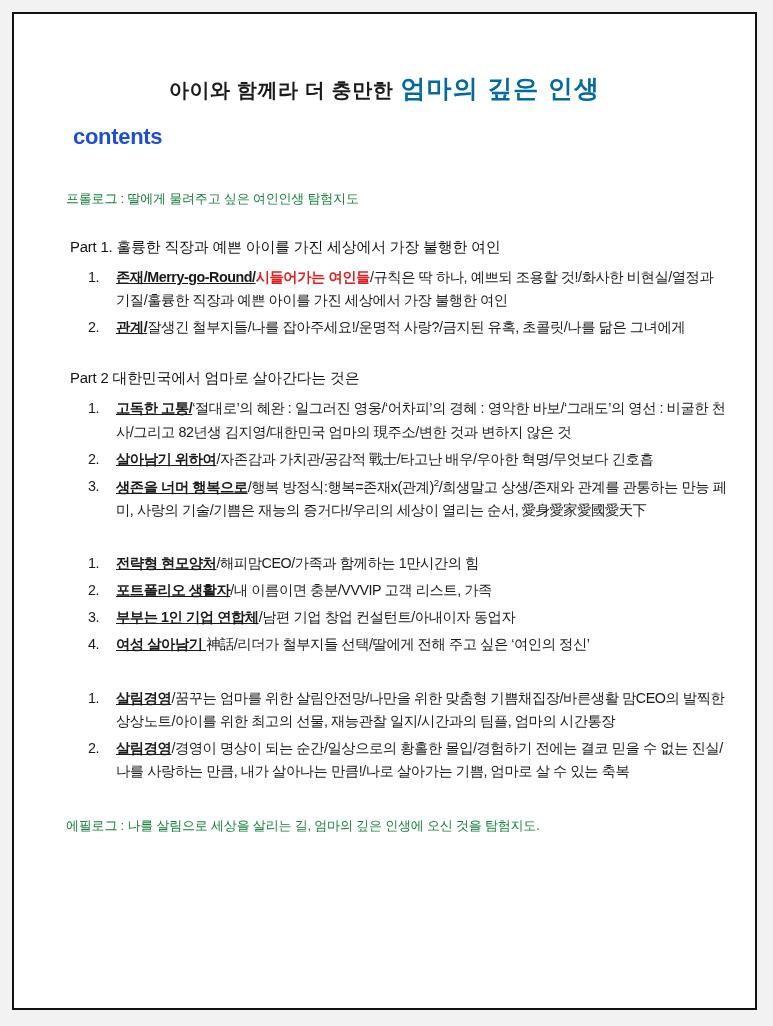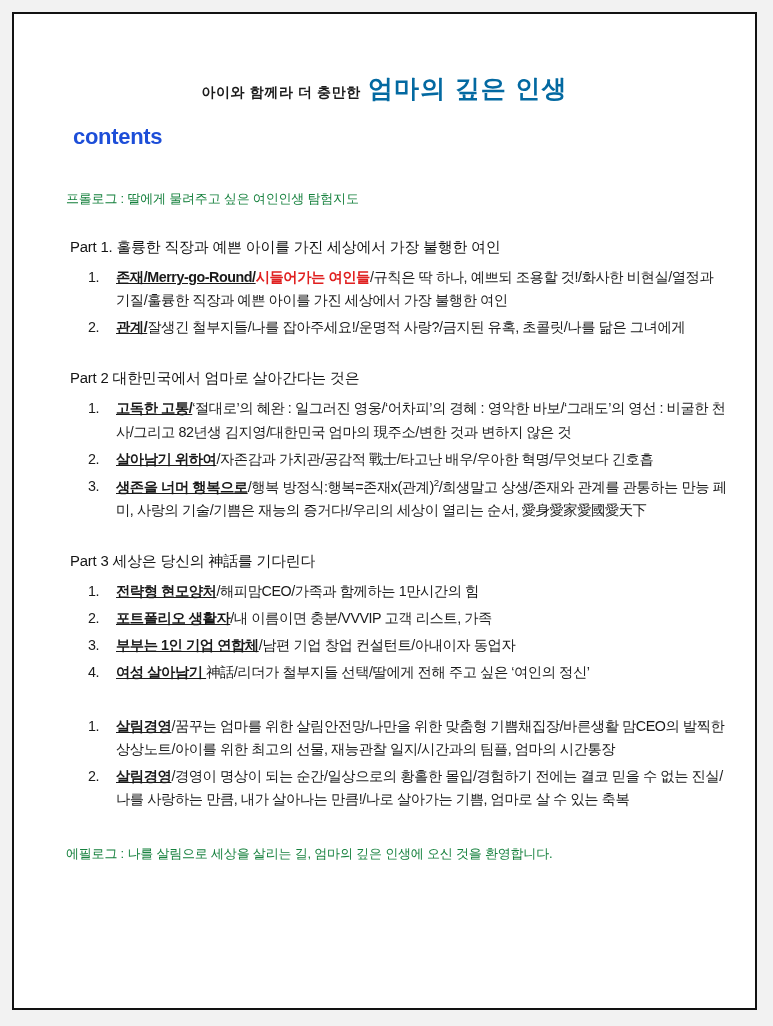--- a/index.html
+++ b/index.html
@@ -33,21 +33,21 @@
     box-sizing: border-box;
   }
 
   
   .title-block {
     text-align: center;
     margin-top: 58px;
     white-space: nowrap;
   }
   .title-small {
-    font-size: 14px;
+    font-size: 20px;
     font-weight: bold;
     color: #1a1a1a;
     letter-spacing: 0.6px;
     vertical-align: baseline;
   }
   .title-main {
     font-size: 25px;
     font-weight: bold;
     color: #0369a1;
     letter-spacing: 1.2px;
@@ -137,32 +137,31 @@
         </div>
         <div class="part-block">
           <div class="part-heading">Part 2 대한민국에서 엄마로 살아간다는 것은</div>
           <ol class="part-items">
             <li><span class="item-num">1.</span><span class="lead">고독한 고통/</span><span>‘절대로’의 혜완 : 일그러진 영웅/‘어차피’의 경혜 : 영악한 바보/‘그래도’의 영선 : 비굴한 천사/그리고 82년생 김지영/대한민국 엄마의 </span><span class="hanja">現</span><span>주소/변한 것과 변하지 않은 것</span></li>
             <li><span class="item-num">2.</span><span class="lead">살아남기 위하여</span><span>/자존감과 가치관/공감적 </span><span class="hanja">戰士</span><span>/타고난 배우/우아한 혁명/무엇보다 긴호흡</span></li>
             <li><span class="item-num">3.</span><span class="lead">생존을 너머 행복으로</span><span>/행복 방정식:행복=존재x(관계)</span><sup>2</sup><span>/희생말고 상생/존재와 관계를 관통하는 만능 페미, 사랑의 기술/기쁨은 재능의 증거다!/우리의 세상이 열리는 순서, </span><span class="hanja">愛身愛家愛國愛天下</span></li>
           </ol>
         </div>
         <div class="part-block">
-          <div class="part-heading">Part 3 세상은 당신의 神話를 기다린다</div>
           <ol class="part-items">
             <li><span class="item-num">1.</span><span class="lead">전략형 현모양처</span><span>/해피맘CEO/가족과 함께하는 1만시간의 힘</span></li>
             <li><span class="item-num">2.</span><span class="lead">포트폴리오 생활자</span><span>/내 이름이면 충분/VVVIP 고객 리스트, 가족</span></li>
             <li><span class="item-num">3.</span><span class="lead">부부는 1인 기업 연합체</span><span>/남편 기업 창업 컨설턴트/아내이자 동업자</span></li>
             <li><span class="item-num">4.</span><span class="lead">여성 살아남기 </span><span class="hanja">神話</span><span>/리더가 철부지들 선택/딸에게 전해 주고 싶은 ‘여인의 정신’</span></li>
           </ol>
         </div>
         <div class="part-block">
           <ol class="part-items">
             <li><span class="item-num">1.</span><span class="lead">살림경영</span><span>/꿈꾸는 엄마를 위한 살림안전망/나만을 위한 맞춤형 기쁨채집장/바른생활 맘CEO의 발찍한 상상노트/아이를 위한 최고의 선물, 재능관찰 일지/시간과의 팀플, 엄마의 시간통장</span></li>
             <li><span class="item-num">2.</span><span class="lead">살림경영</span><span>/경영이 명상이 되는 순간/일상으로의 황홀한 몰입/경험하기 전에는 결코 믿을 수 없는 진실/나를 사랑하는 만큼, 내가 살아나는 만큼!/나로 살아가는 기쁨, 엄마로 살 수 있는 축복</span></li>
           </ol>
         </div>
       </div>
 
-    <div class="epilogue">에필로그 : 나를 살림으로 세상을 살리는 길, 엄마의 깊은 인생에 오신 것을 환영합니다.</div>
+    <div class="epilogue">에필로그 : 나를 살림으로 세상을 살리는 길, 엄마의 깊은 인생에 오신 것을 탐험지도.</div>
 
   </div>
 </div>
 
 </body></html>

